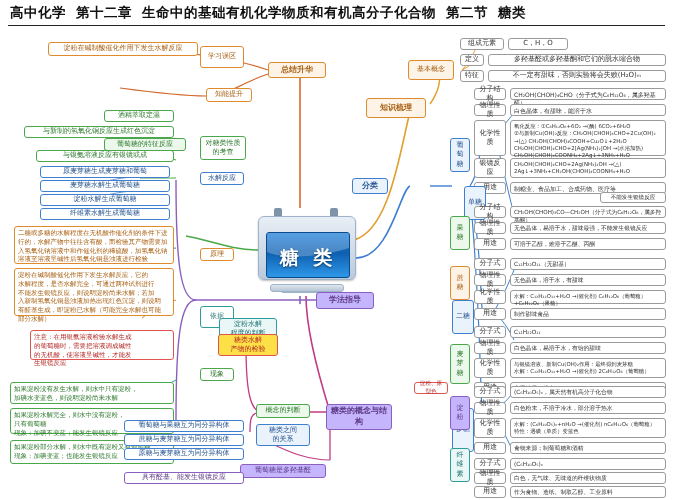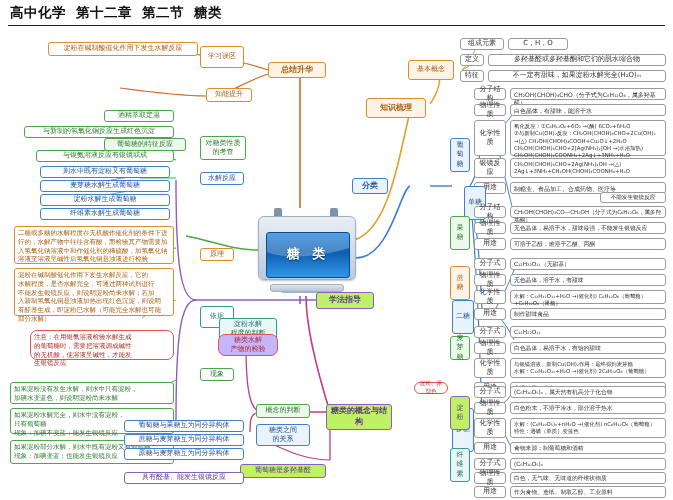--- a/index.html
+++ b/index.html
@@ -32,62 +32,63 @@
     background:#fff;
     font-size:6.5px;
     line-height:1.35;
     padding:2px 3px;
     white-space:pre-line;
   }
   .node.big{font-size:8px;font-weight:bold;text-align:center;display:flex;align-items:center;justify-content:center;}
   .node.mid{font-size:7px;text-align:center;display:flex;align-items:center;justify-content:center;}
 
   
-  .c-red{border-color:#e0534f;color:#b32b27;border-radius:7px;}
-  .c-red.fill{background:#c4b5fd;}
+  .c-red{border-color:#e0534f;color:#b32b27;}
+  .c-red.fill{background:#fde047;}
   .c-green{border-color:#4aa84a;color:#2f7a2f;}
   .c-green.fill{background:#edf8ed;}
   .c-blue{border-color:#3f7fd0;color:#27548f;}
   .c-blue.fill{background:#eaf2fc;}
   .c-orange{border-color:#e08a2e;color:#a85f12;}
   .c-orange.fill{background:#fdf3e6;}
   .c-purple{border-color:#8b5fbf;color:#5e3a86;}
-  .c-purple.fill{background:#bef264;}
+  .c-purple.fill{background:#c4b5fd;}
   .c-teal{border-color:#2f9c9c;color:#1d6e6e;}
   .c-teal.fill{background:#e9f7f7;}
   .c-gray{border-color:#9a9a9a;color:#333;}
 
   
   .monitor{position:absolute;left:258px;top:208px;width:96px;height:88px;}
   .mon-body{position:absolute;left:0;top:8px;width:96px;height:62px;border-radius:6px;
     background:linear-gradient(180deg,#e8eef5 0%,#cfdbe8 55%,#b9cadd 100%);
     border:1px solid #9fb3c8;box-shadow:0 1px 2px rgba(0,0,0,.25);}
   .mon-screen{position:absolute;left:7px;top:15px;width:82px;height:44px;border-radius:3px;
     background:linear-gradient(180deg,#1f7fd8 0%,#0e5fb0 45%,#2f97e8 100%);
     border:1px solid #0b4a8a;overflow:hidden;}
   .mon-screen .glow{position:absolute;left:-10px;top:-18px;width:120px;height:40px;
     background:rgba(255,255,255,.25);transform:rotate(-8deg);border-radius:50%;}
   .mon-title{position:absolute;left:0;top:12px;width:82px;text-align:center;
-    font-size:13px;font-weight:bold;color:#ffffff;letter-spacing:4px;
+    font-size:19px;font-weight:bold;color:#ffffff;letter-spacing:4px;
     text-shadow:0 1px 2px rgba(0,0,0,.55);}
   .mon-base{position:absolute;left:22px;top:70px;width:52px;height:6px;border-radius:2px;
     background:#9fb3c8;}
   .mon-foot{position:absolute;left:12px;top:76px;width:72px;height:6px;border-radius:3px;
     background:linear-gradient(180deg,#dfe7ef,#b7c6d6);border:1px solid #9fb3c8;}
   .mon-clip{position:absolute;left:16px;top:0;width:8px;height:12px;background:#7f93a8;border-radius:2px;}
   .mon-clip2{position:absolute;left:72px;top:0;width:8px;height:12px;background:#7f93a8;border-radius:2px;}
 </style>
 </head>
 <body>
 
 <div class="canvas">
 
   <div class="header">
     <span>高中化学</span>
     <span>第十二章</span>
+    <span>生命中的基础有机化学物质和有机高分子化合物</span>
     <span>第二节</span>
     <span>糖类</span>
   </div>
   <div class="hrule"></div>
 
   <svg class="lines" viewBox="0 0 673 500">
 
     <path d="M300,208 C300,160 300,110 300,78" stroke="#d2692e" stroke-width="1.6" fill="none"></path>
     <path d="M354,240 C390,230 400,150 410,112" stroke="#e0a02e" stroke-width="1.6" fill="none"></path>
     <path d="M356,258 C390,258 400,190 410,186" stroke="#3f7fd0" stroke-width="1.6" fill="none"></path>
@@ -166,21 +167,21 @@
 
   <div class="node big c-purple fill" style="left:316px;top:292px;width:58px;height:17px;">学法指导</div>
 
   <div class="node mid c-green" style="left:200px;top:136px;width:46px;height:24px;">对糖类性质的考查</div>
   <div class="node mid c-green" style="left:104px;top:110px;width:70px;height:12px;">酒精萃取定温</div>
   <div class="node mid c-green" style="left:24px;top:126px;width:150px;height:12px;">与新制的氢氧化铜反应生成红色沉淀</div>
   <div class="node mid c-green" style="left:36px;top:150px;width:138px;height:12px;">与银氨溶液反应有银镜或成</div>
   <div class="node mid c-green fill" style="left:104px;top:138px;width:82px;height:13px;">葡萄糖的特征反应</div>
 
   <div class="node mid c-blue" style="left:200px;top:172px;width:44px;height:13px;">水解反应</div>
-  <div class="node mid c-blue" style="left:40px;top:166px;width:130px;height:12px;">则水中既有淀粉又有葡萄糖</div>
+  <div class="node mid c-blue" style="left:40px;top:166px;width:130px;height:12px;">原麦芽糖生成麦芽糖和葡萄</div>
   <div class="node mid c-blue" style="left:40px;top:180px;width:130px;height:12px;">麦芽糖水解生成葡萄糖</div>
   <div class="node mid c-blue" style="left:40px;top:194px;width:130px;height:12px;">淀粉水解生成葡萄糖</div>
   <div class="node mid c-blue" style="left:40px;top:208px;width:130px;height:12px;">纤维素水解生成葡萄糖</div>
 
   <div class="node mid c-orange" style="left:200px;top:248px;width:34px;height:13px;">原理</div>
   <div class="node c-orange" style="left:14px;top:226px;width:160px;height:38px;">二糖或多糖的水解程度在无机酸作催化剂的条件下进
 行的，水解产物中往往含有酸，而检验其产物需要加
 入氢氧化钠溶液中和作催化剂的稀硫酸，加氢氧化钠
 溶液至溶液呈碱性后氢氧化铜悬浊液进行检验</div>
   <div class="node c-orange" style="left:14px;top:268px;width:160px;height:48px;">淀粉在碱制酸催化作用下发生水解反应，它的
@@ -227,21 +228,21 @@
   <div class="node big c-orange fill" style="left:366px;top:98px;width:60px;height:20px;">知识梳理</div>
 
   <div class="node mid c-orange fill" style="left:408px;top:60px;width:46px;height:20px;">基本概念</div>
   <div class="node mid c-gray" style="left:460px;top:38px;width:44px;height:12px;">组成元素</div>
   <div class="node mid c-gray" style="left:508px;top:38px;width:60px;height:12px;">C，H，O</div>
 
   <div class="node mid c-gray" style="left:460px;top:54px;width:24px;height:12px;">定义</div>
   <div class="node mid c-gray" style="left:488px;top:54px;width:178px;height:12px;">多羟基醛或多羟基酮和它们的脱水缩合物</div>
 
   <div class="node mid c-gray" style="left:460px;top:70px;width:24px;height:12px;">特征</div>
-  <div class="node mid c-gray" style="left:488px;top:70px;width:178px;height:12px;">不一定有甜味，如果淀粉水解完全(H₂O)ₘ</div>
+  <div class="node mid c-gray" style="left:488px;top:70px;width:178px;height:12px;">不一定有甜味，否则实验将会失败(H₂O)ₘ</div>
 
   <div class="node mid c-blue fill" style="left:450px;top:138px;width:20px;height:34px;">葡萄糖</div>
 
   <div class="node mid c-gray" style="left:474px;top:88px;width:32px;height:12px;">分子结构</div>
   <div class="node c-gray" style="left:510px;top:88px;width:156px;height:12px;font-size:6px;">CH₂OH(CHOH)₄CHO（分子式为C₆H₁₂O₆，属多羟基醛）</div>
 
   <div class="node mid c-gray" style="left:474px;top:104px;width:32px;height:12px;">物理性质</div>
   <div class="node c-gray" style="left:510px;top:104px;width:156px;height:12px;font-size:6px;">白色晶体，有甜味，能溶于水</div>
 
   <div class="node mid c-gray" style="left:474px;top:120px;width:32px;height:36px;">化学性质</div>
@@ -274,21 +275,21 @@
   <div class="node mid c-orange fill" style="left:450px;top:266px;width:20px;height:34px;">蔗糖</div>
   <div class="node mid c-gray" style="left:474px;top:258px;width:32px;height:12px;">分子式</div>
   <div class="node c-gray" style="left:510px;top:258px;width:156px;height:12px;font-size:5.8px;">C₁₂H₂₂O₁₁（无甜基）</div>
   <div class="node mid c-gray" style="left:474px;top:274px;width:32px;height:12px;">物理性质</div>
   <div class="node c-gray" style="left:510px;top:274px;width:156px;height:12px;font-size:5.8px;">无色晶体，溶于水，有甜味</div>
   <div class="node mid c-gray" style="left:474px;top:290px;width:32px;height:14px;">化学性质</div>
   <div class="node c-gray" style="left:510px;top:290px;width:156px;height:14px;font-size:5.4px;">水解：C₁₂H₂₂O₁₁+H₂O →(催化剂) C₆H₁₂O₆（葡萄糖）+C₆H₁₂O₆（果糖）</div>
   <div class="node mid c-gray" style="left:474px;top:308px;width:32px;height:12px;">用途</div>
   <div class="node c-gray" style="left:510px;top:308px;width:156px;height:12px;font-size:5.8px;">制作甜味食品</div>
 
-  <div class="node mid c-green fill" style="left:450px;top:336px;width:20px;height:24px;">麦芽糖</div>
+  <div class="node mid c-green fill" style="left:450px;top:344px;width:20px;height:40px;">麦芽糖</div>
   <div class="node mid c-gray" style="left:474px;top:326px;width:32px;height:12px;">分子式</div>
   <div class="node c-gray" style="left:510px;top:326px;width:156px;height:12px;font-size:5.8px;">C₁₂H₂₂O₁₁</div>
   <div class="node mid c-gray" style="left:474px;top:342px;width:32px;height:12px;">物理性质</div>
   <div class="node c-gray" style="left:510px;top:342px;width:156px;height:12px;font-size:5.8px;">白色晶体，易溶于水，有饴的甜味</div>
   <div class="node mid c-gray" style="left:474px;top:358px;width:32px;height:20px;">化学性质</div>
   <div class="node c-gray" style="left:510px;top:358px;width:156px;height:20px;font-size:5.4px;">与银镜溶液、新制Cu(OH)₂作用：最终得到麦芽糖
 水解：C₁₂H₂₂O₁₁+H₂O →(催化剂) 2C₆H₁₂O₆（葡萄糖）</div>
   <div class="node mid c-gray" style="left:474px;top:382px;width:32px;height:12px;">用途</div>
   <div class="node c-gray" style="left:510px;top:382px;width:156px;height:12px;font-size:5.8px;">食用糖果、糕点</div>
 

